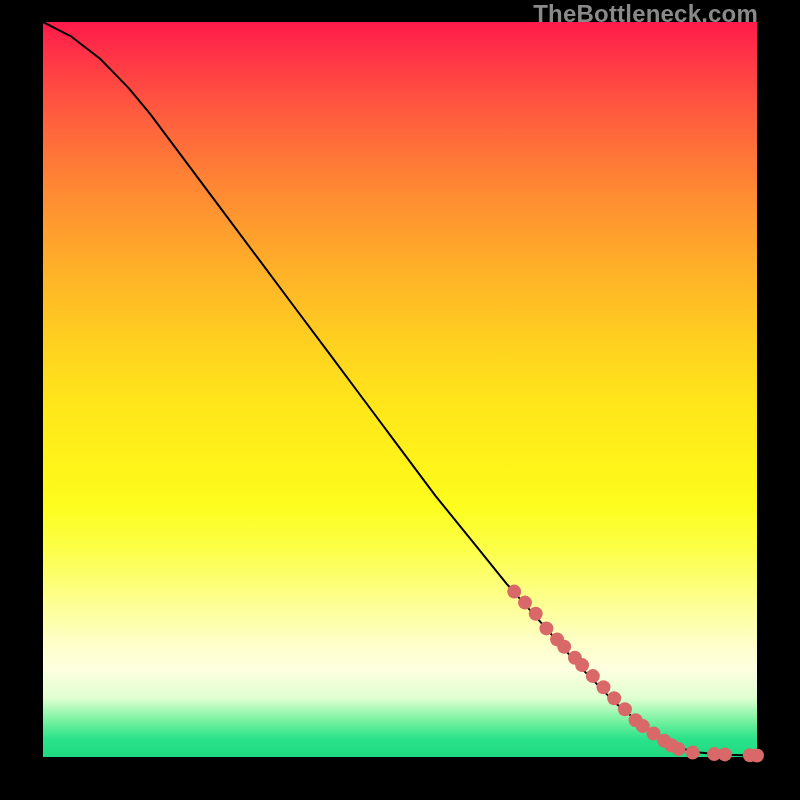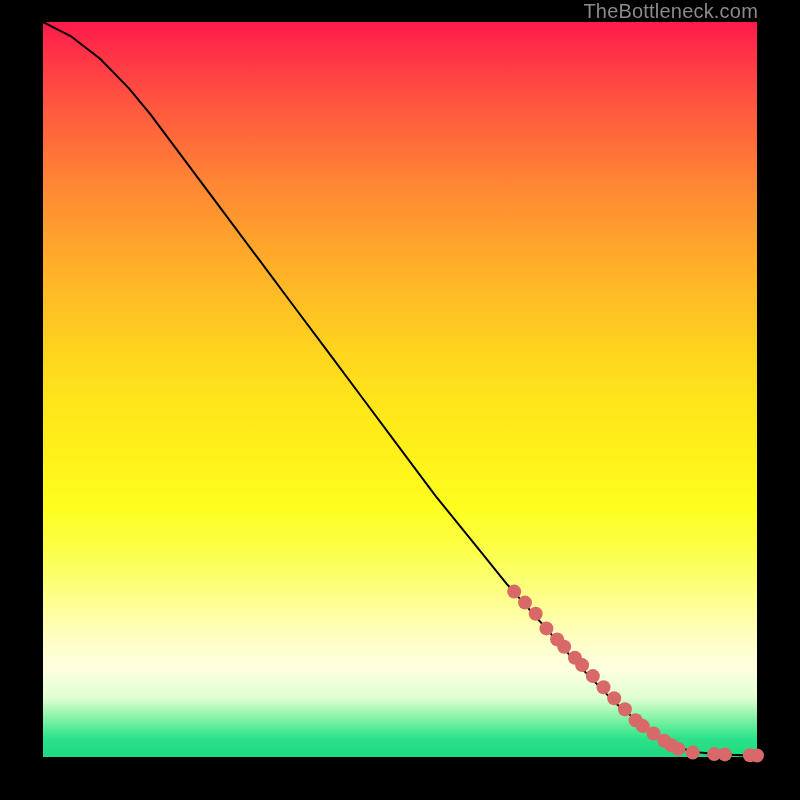--- a/index.html
+++ b/index.html
@@ -47,22 +47,22 @@
     position: absolute;
     left: 0; top: 0;
     width: 714px; height: 735px;
     overflow: visible;
   }
   .attribution {
     position: absolute;
     top: 0px;
     right: 42px;
     color: #8a8a8a;
-    font-size: 20px;
-    font-weight: 400;
+    font-size: 24px;
+    font-weight: 700;
     letter-spacing: 0.2px;
   }
 </style>
 </head>
 <body>
 
 <div class="frame">
   <div class="attribution">TheBottleneck.com</div>
   <div class="plot">
     <svg viewBox="0 0 714 735">

